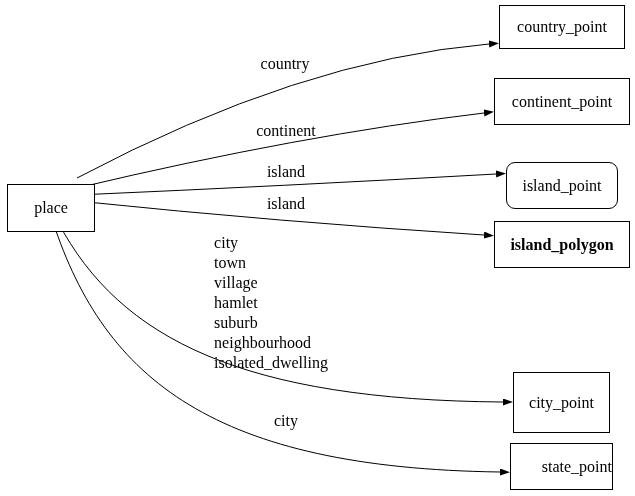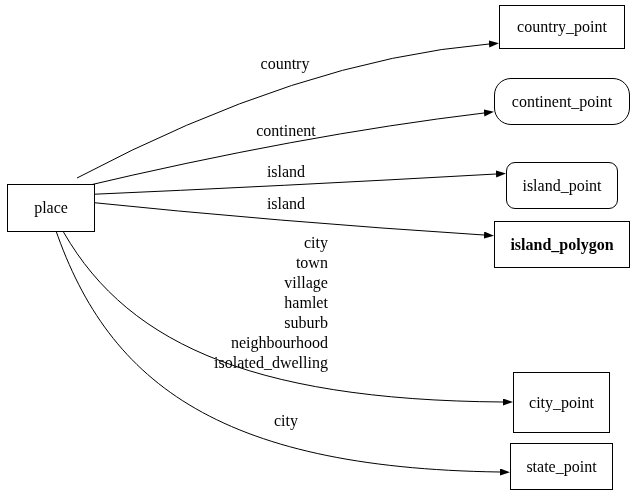--- a/index.html
+++ b/index.html
@@ -38,21 +38,21 @@
     justify-content: center;
     font-size: 16px;
     line-height: 1;
     white-space: nowrap;
   }
   .edge-label {
     position: absolute;
     transform: translate(-50%, -50%);
     font-size: 16px;
     line-height: 20px;
-    text-align: right;
+    text-align: left;
     white-space: pre-line;
   }
 </style>
 </head>
 <body>
 
 <div class="canvas">
 
   <svg class="edge-layer" viewBox="0 0 635 496" xmlns="http://www.w3.org/2000/svg">
     <defs>
@@ -69,37 +69,37 @@
   </svg>
 
   <div class="node" style="left:7px; top:184px; width:88px; height:48px;">
     <span>place</span>
   </div>
 
   <div class="node" style="left:499px; top:5px; width:126px; height:44px;">
     <span>country_point</span>
   </div>
 
-  <div class="node" style="left:494px; top:78px; width:136px; height:47px;border-radius:17px;">
+  <div class="node" style="left:494px; top:78px; width:136px; height:47px;">
     <span>continent_point</span>
   </div>
 
   <div class="node" style="left:506px; top:162px; width:112px; height:47px;border-radius:9px;">
     <span>island_point</span>
   </div>
 
   <div class="node" style="left:494px; top:221px; width:136px; height:47px;font-weight:bold;">
     <span>island_polygon</span>
   </div>
 
   <div class="node" style="left:513px; top:372px; width:97px; height:61px;">
     <span>city_point</span>
   </div>
 
-  <div class="node" style="left:510px; top:443px; width:103px; height:47px;">
+  <div class="node" style="left:510px; top:443px; width:103px; height:47px;justify-content:flex-end;">
     <span>state_point</span>
   </div>
 
   <div class="edge-label" style="left:285px; top:64px;">country</div>
 
   <div class="edge-label" style="left:286px; top:131px;">continent</div>
 
   <div class="edge-label" style="left:286px; top:172px;">island</div>
 
   <div class="edge-label" style="left:286px; top:204px;">island</div>

